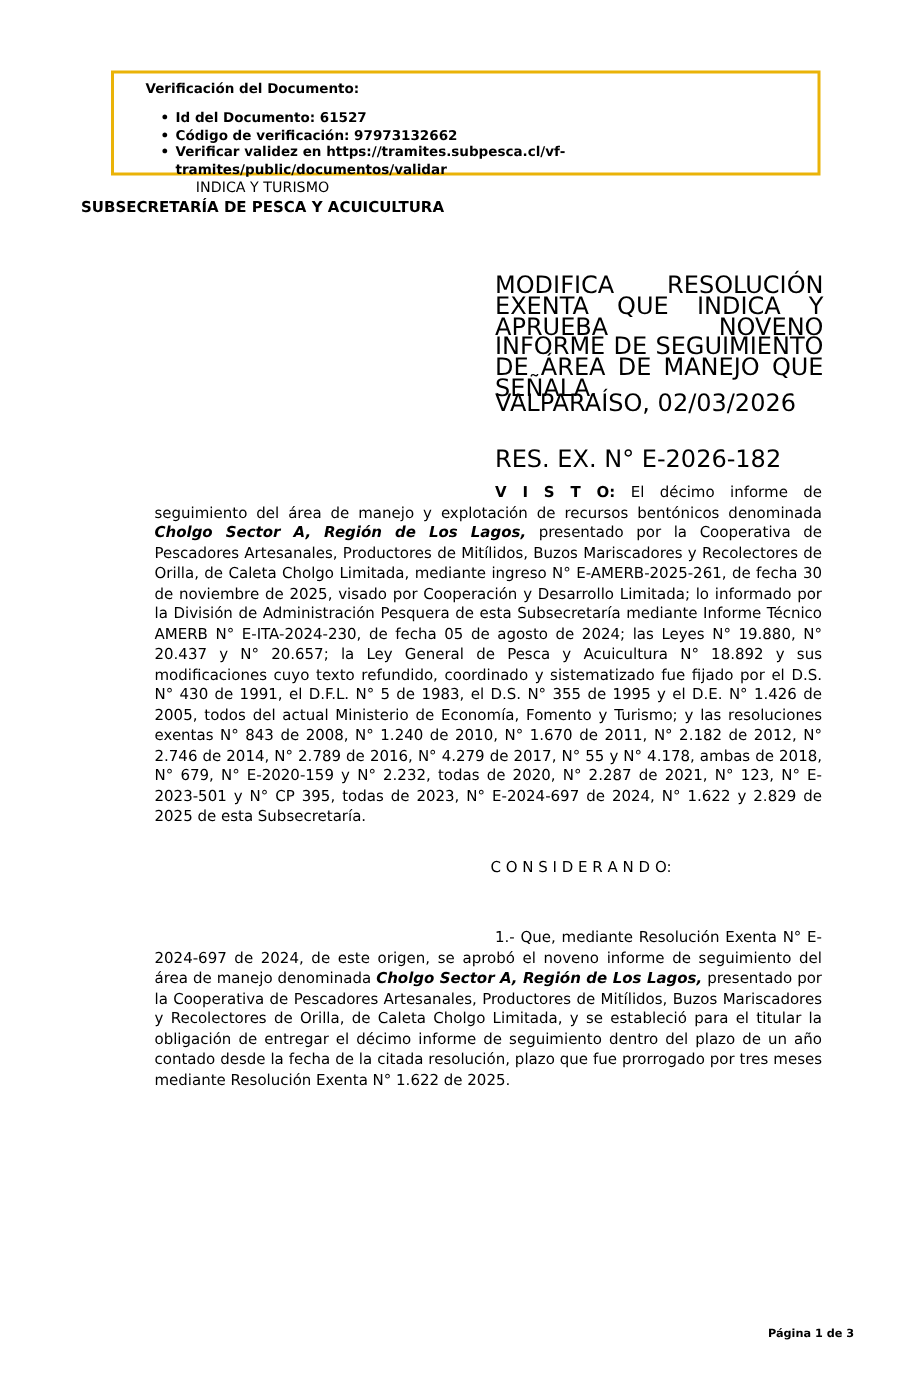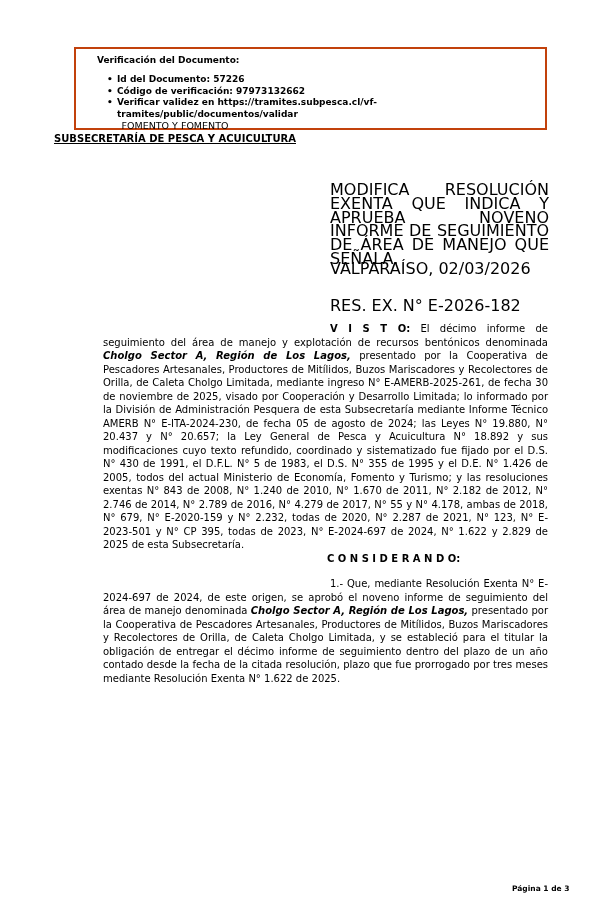--- a/index.html
+++ b/index.html
@@ -5,67 +5,67 @@
   * { margin:0; padding:0; box-sizing:border-box; }
   html,body { background:#ffffff; }
   .page {
     position:relative; width:600px; height:918px; margin:0 auto;
     background:#ffffff; color:#000;
     font-family:"DejaVu Sans","Liberation Sans",sans-serif;
     overflow:hidden;
   }
   
   .verify-box {
-    position:absolute; left:74px; top:47px; width:473px; height:83px;
-    border:2px solid #c2410c; padding:6px 8px 0 21px;
+    position:absolute; left:74px; top:47px; width:473px; height:70px;
+    border:2px solid #eab308; padding:6px 8px 0 21px;
   }
   .verify-title { font-size:9px; font-weight:bold; margin-bottom:9px; }
   .verify-item { font-size:9px; font-weight:bold; line-height:11.5px; padding-left:10px; display:flex; }
   .bullet { flex:0 0 10px; width:10px; }
   
   .gov-header { position:absolute; left:30px; top:119px; width:290px; text-align:center; font-size:9.5px; line-height:13px; }
-  .subsec { font-weight:bold; text-decoration:underline; font-size:10px; }
+  .subsec { font-weight:bold; font-size:10px; }
   
   .res-title { position:absolute; left:330px; top:183px; width:219px; font-size:16px; line-height:13.8px; text-align:justify; text-align-last:left; }
   .place-date { position:absolute; left:330px; top:259px; font-size:16px; }
   .res-number { position:absolute; left:330px; top:296px; font-size:16px; }
   
   .body { position:absolute; left:103px; top:322px; width:445px; font-size:10px; line-height:13.5px; text-align:justify; }
   .par { text-indent:227px; }
   .b { font-weight:bold; }
   .bi { font-weight:bold; font-style:italic; }
-  .section-heading { font-weight:bold; padding-left:224px; margin-top:0; }
-  .p1 { margin-top:12px; }
+  .section-heading { font-weight:normal; padding-left:224px; margin-top:20px; }
+  .p1 { margin-top:34px; }
   .p2 { margin-top:9px; }
   
   .footer { position:absolute; left:476px; top:884px; font-size:7.5px; font-weight:bold;padding-left:36px; }
 </style>
 </head>
 <body>
 
 <div class="page">
 
   <div class="verify-box">
     <div class="verify-title">Verificación del Documento:</div>
     <div class="verify-item">
       <span class="bullet">•</span>
-      <span>Id del Documento: 57226</span>
+      <span>Id del Documento: 61527</span>
     </div>
     <div class="verify-item">
       <span class="bullet">•</span>
       <span>Código de verificación: 97973132662</span>
     </div>
     <div class="verify-item">
       <span class="bullet">•</span>
       <span>Verificar validez en https://tramites.subpesca.cl/vf-tramites/public/documentos/validar</span>
     </div>
   </div>
 
   <div class="gov-header">
-    <div>FOMENTO Y FOMENTO</div>
+    <div>INDICA Y TURISMO</div>
     <div class="subsec">SUBSECRETARÍA DE PESCA Y ACUICULTURA</div>
   </div>
 
   <div class="res-title">MODIFICA RESOLUCIÓN EXENTA QUE INDICA Y APRUEBA NOVENO INFORME DE SEGUIMIENTO DE ÁREA DE MANEJO QUE SEÑALA.</div>
   <div class="place-date">VALPARAÍSO, 02/03/2026</div>
   <div class="res-number">RES. EX. N° E-2026-182</div>
 
   <div class="body">
 
     <p class="par"><span class="b">V I S T O:</span><span> El décimo informe de seguimiento del área de manejo y explotación de recursos bentónicos denominada </span><span class="bi">Cholgo Sector A, Región de Los Lagos,</span><span> presentado por la Cooperativa de Pescadores Artesanales, Productores de Mitílidos, Buzos Mariscadores y Recolectores de Orilla, de Caleta Cholgo Limitada, mediante ingreso N° E-AMERB-2025-261, de fecha 30 de noviembre de 2025, visado por Cooperación y Desarrollo Limitada; lo informado por la División de Administración Pesquera de esta Subsecretaría mediante Informe Técnico AMERB N° E-ITA-2024-230, de fecha 05 de agosto de 2024; las Leyes N° 19.880, N° 20.437 y N° 20.657; la Ley General de Pesca y Acuicultura N° 18.892 y sus modificaciones cuyo texto refundido, coordinado y sistematizado fue fijado por el D.S. N° 430 de 1991, el D.F.L. N° 5 de 1983, el D.S. N° 355 de 1995 y el D.E. N° 1.426 de 2005, todos del actual Ministerio de Economía, Fomento y Turismo; y las resoluciones exentas N° 843 de 2008, N° 1.240 de 2010, N° 1.670 de 2011, N° 2.182 de 2012, N° 2.746 de 2014, N° 2.789 de 2016, N° 4.279 de 2017, N° 55 y N° 4.178, ambas de 2018, N° 679, N° E-2020-159 y N° 2.232, todas de 2020, N° 2.287 de 2021, N° 123, N° E-2023-501 y N° CP 395, todas de 2023, N° E-2024-697 de 2024, N° 1.622 y 2.829 de 2025 de esta Subsecretaría.</span></p>

